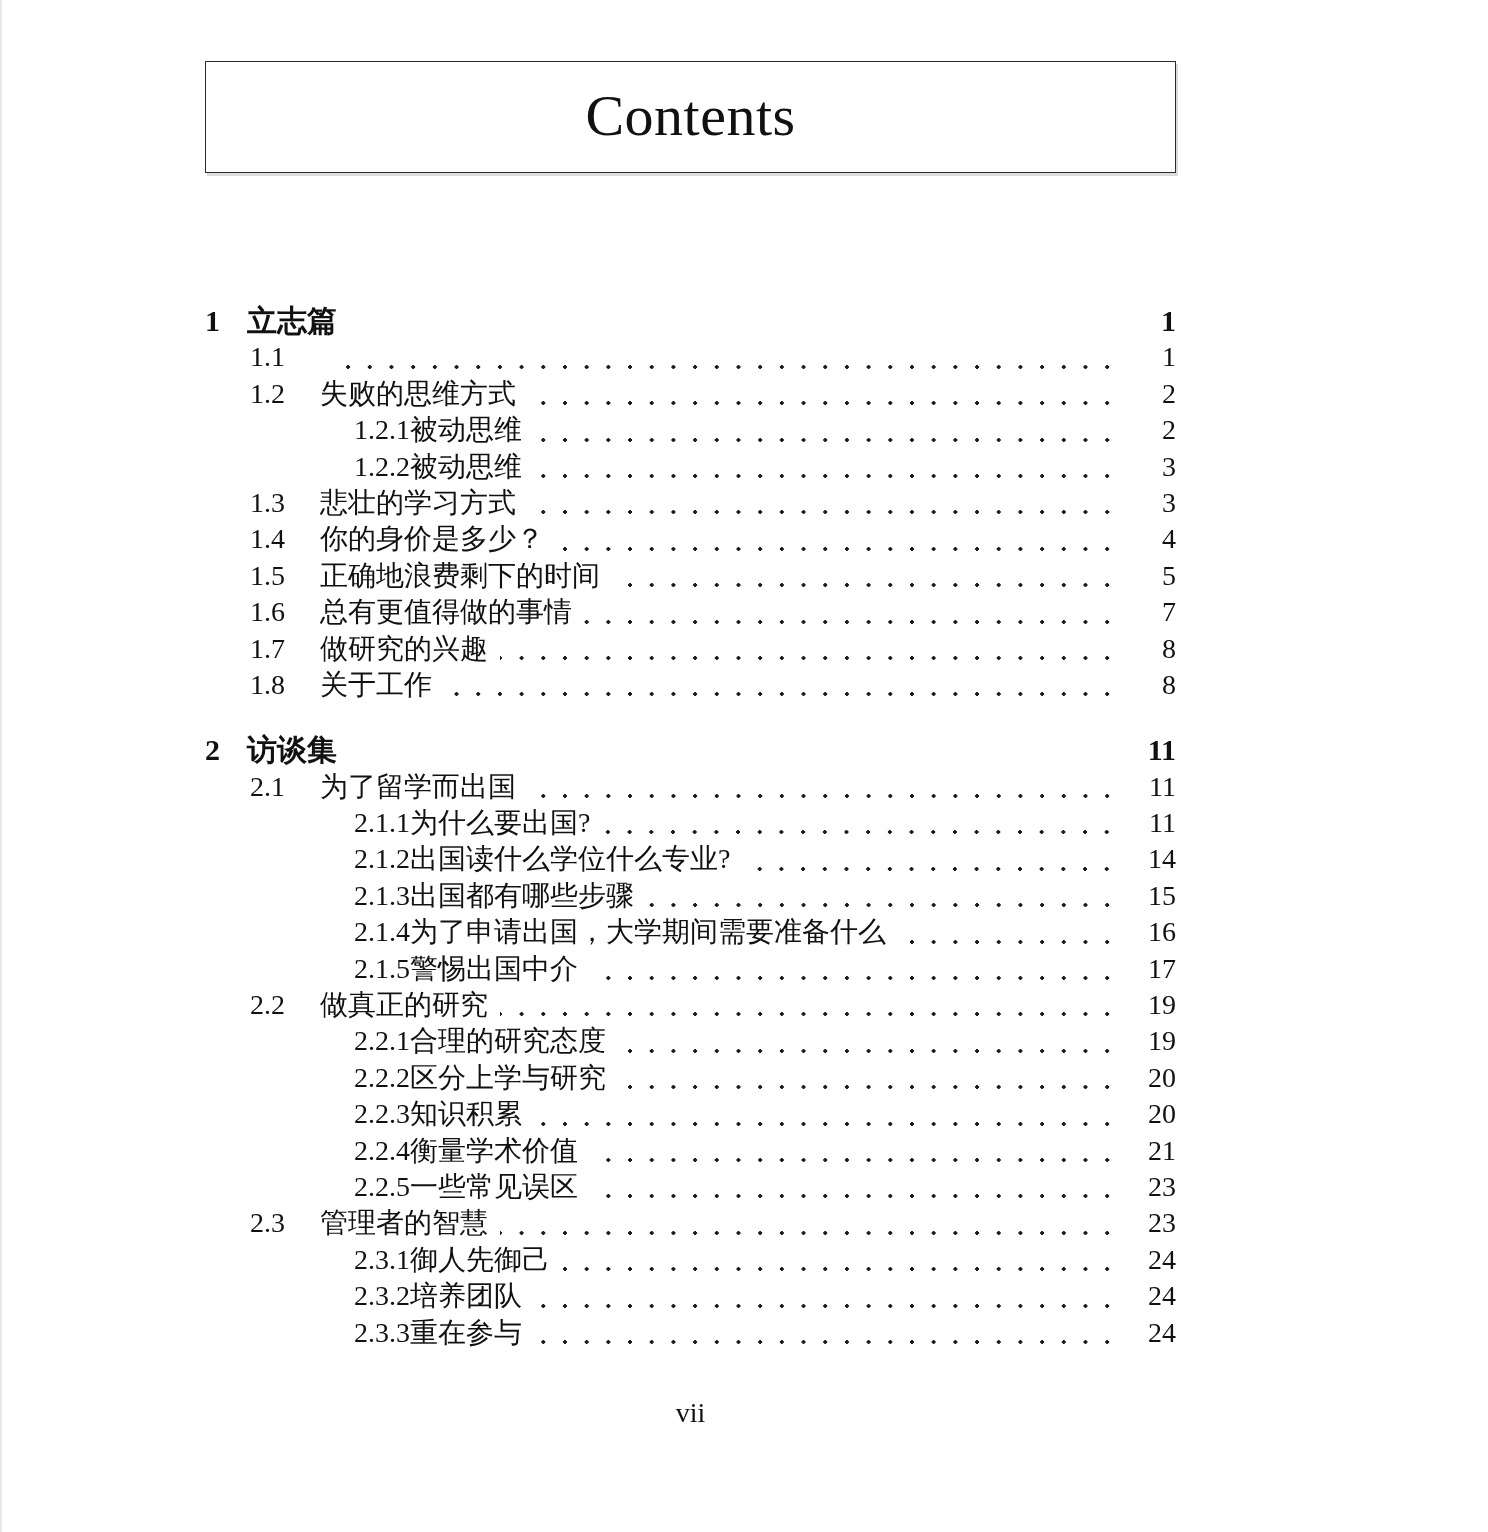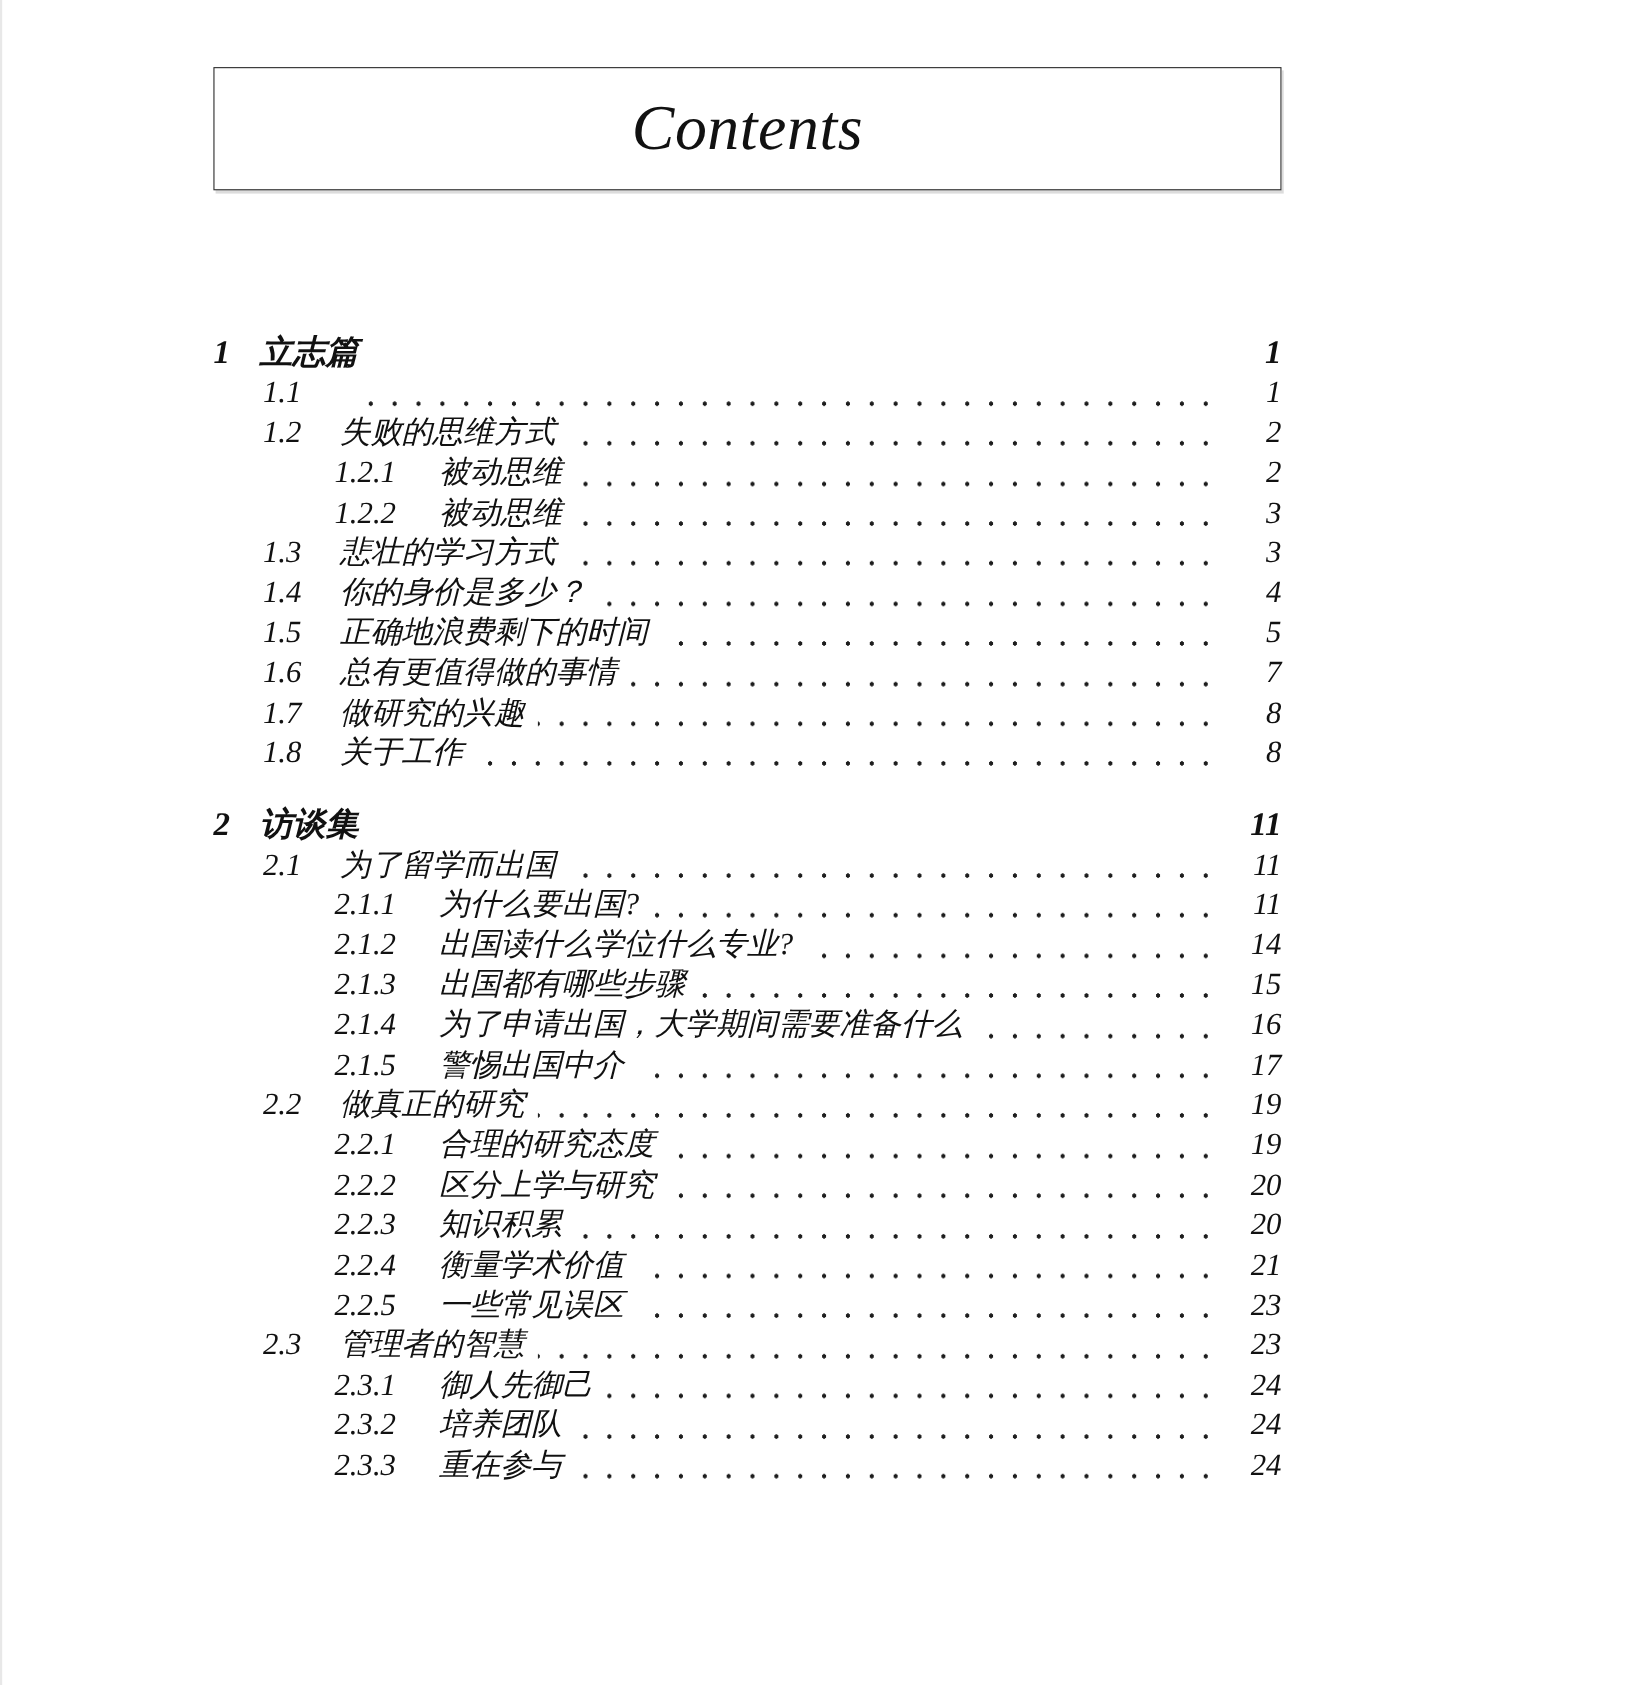--- a/index.html
+++ b/index.html
@@ -9,21 +9,21 @@
     color:#111111;
     font-family:"Liberation Serif","DejaVu Serif",serif;
     position:relative;
     overflow:hidden;
   }
   .page-edge{
     position:absolute;left:0;top:0;width:2px;height:100%;
     background:#e8e8e8;
   }
   .page{
-    position:absolute;left:194px;top:0;width:971px;font-style:italic;
+    position:absolute;left:205px;top:0;width:971px;
   }
   .title-box{
     margin-top:61px;
     height:110px;
     border:1.5px solid #2b2b2b;
     box-shadow:2px 3px 0 #dcdcdc;
     display:flex;align-items:center;justify-content:center;
   }
   .title-text{
     font-size:58px;
@@ -35,21 +35,21 @@
     display:flex;align-items:baseline;
     height:36.4px;line-height:36.4px;
     font-size:28px;white-space:nowrap;
   }
   .row.l1{font-weight:bold;font-size:30px;}
   .row.gap{margin-top:29px;}
   .row.l2{padding-left:45px;}
   .row.l3{padding-left:110px;}
   .l1 .num{width:42px;flex:0 0 42px;}
   .l2 .num{width:70px;flex:0 0 70px;}
-  .l3 .num{width:95px;flex:0 0 95px;}
+  .l3 .num{width:95px;flex:0 0 95px;text-align:right;}
   .ttl{flex:0 0 auto;}
   .dots{
     flex:1 1 auto;
     align-self:flex-end;
     height:12px;
     margin:0 14px 0 12px;
     background-image:radial-gradient(circle,#1c1c1c 1.8px,transparent 2px);
     background-size:21.7px 8px;
     background-repeat:repeat-x;
     background-position:right bottom 5px;
@@ -236,14 +236,17 @@
         <span class="pg">24</span>
       </div>
       <div class="row l3">
         <span class="num">2.3.3</span>
         <span class="ttl">重在参与</span>
         <span class="dots"></span>
         <span class="pg">24</span>
       </div>
     </div>
 
+  <div class="footer">
+    <span>vii</span>
+  </div>
 
 </div>
 
 </body></html>

